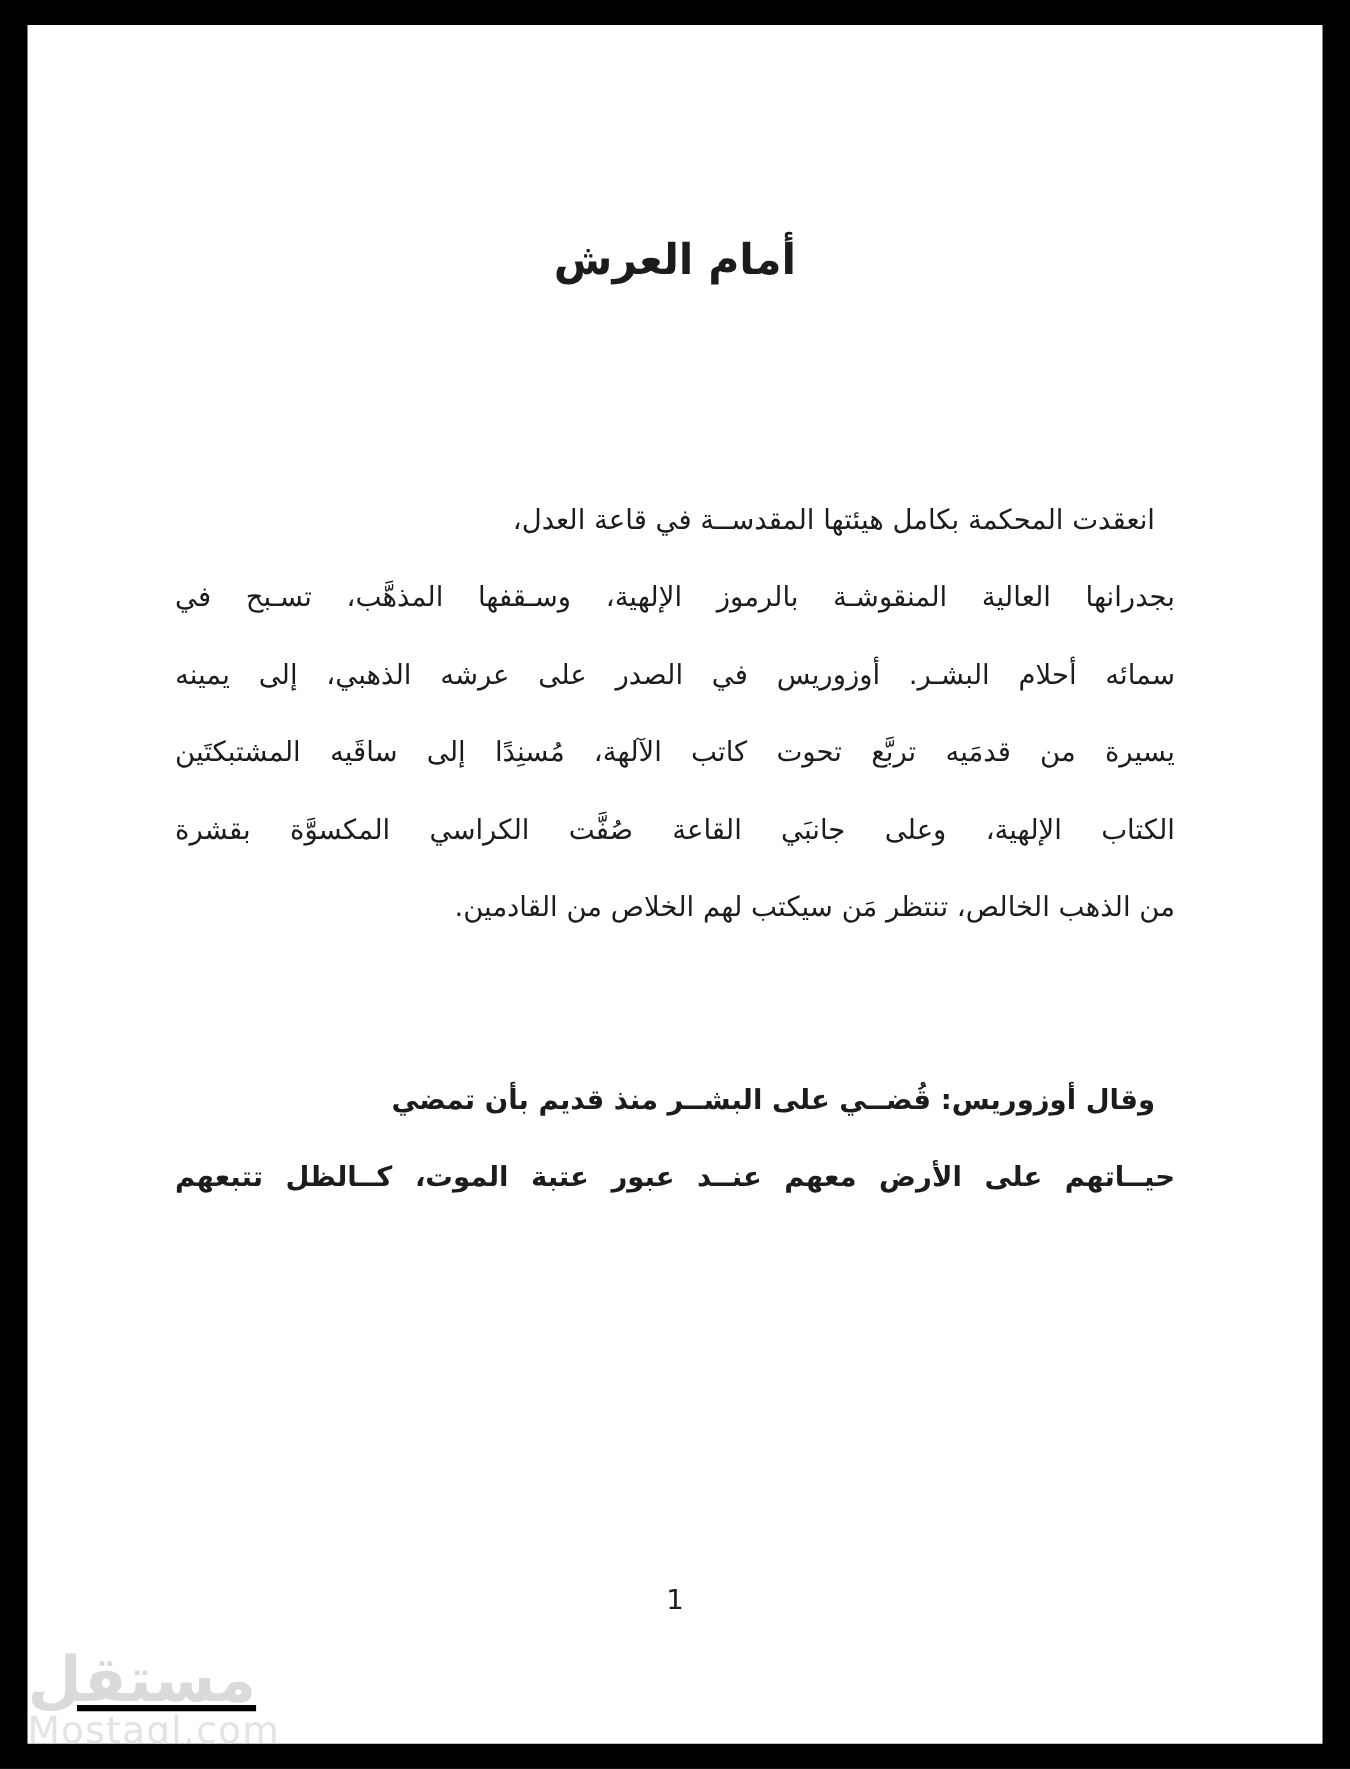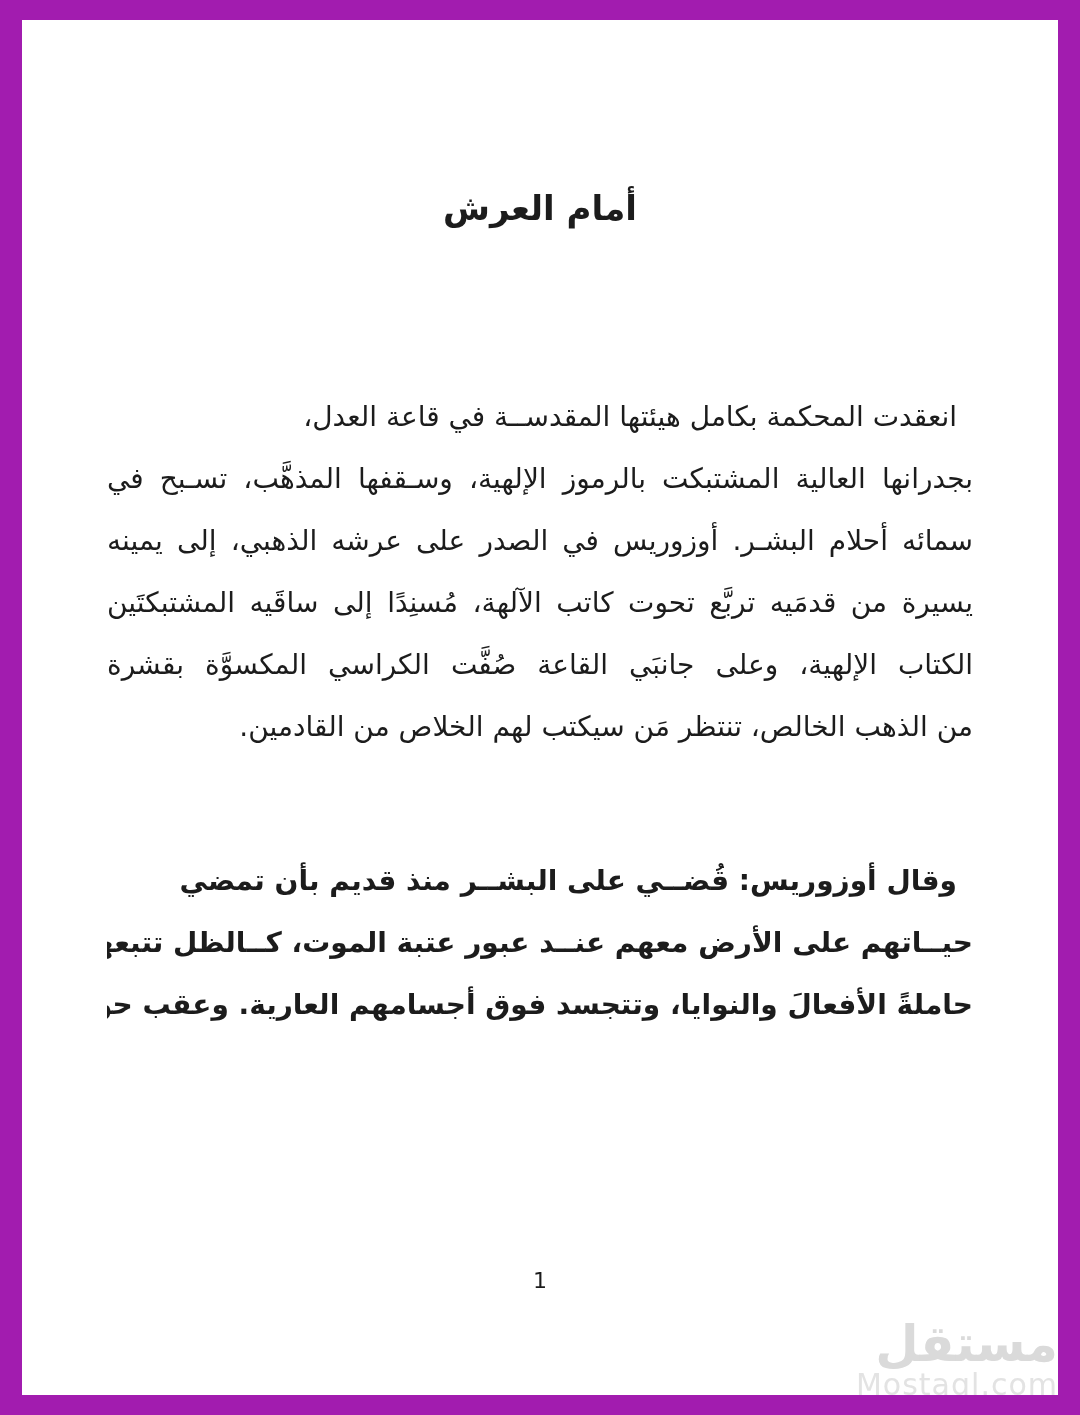--- a/index.html
+++ b/index.html
@@ -10,21 +10,21 @@
     width: 1080px;
     height: 1415px;
     background: #261b16;
     font-family: "DejaVu Sans", sans-serif;
     overflow: hidden;
   }
   .frame {
     position: relative;
     width: 1080px;
     height: 1415px;
-    background: #a21caf;
+    background: #000000;
     box-sizing: border-box;
   }
   .page {
     position: absolute;
     left: 22px;
     top: 20px;
     right: 22px;
     bottom: 20px;
     background: #ffffff;
     box-sizing: border-box;
@@ -35,23 +35,23 @@
     margin: 0;
     padding-top: 168px;
     text-align: center;
     font-size: 34px;
     font-weight: bold;
     color: #1c1c1c;
     letter-spacing: 0;
   }
   .body-text {
     margin-top: 158px;
-    padding: 0 85px; 
+    padding: 0 118px; 
     color: #1c1c1c;
-    font-size: 28px;
+    font-size: 22px;
   }
   .para {
     margin: 0;
   }
   .para + .para {
     margin-top: 92px;
     font-weight: bold;
   }
   .line {
     height: 62px;
@@ -78,23 +78,24 @@
     text-align: center;
     font-size: 22px;
     color: #1c1c1c;
     direction: ltr;
   }
   .watermark {
     position: absolute;
     left: 0;
     right: 0;
     bottom: -6px;
-    text-align: right;
+    text-align: left;
     direction: rtl;
     pointer-events: none;
+    text-decoration: underline;
   }
   .watermark .wm-name {
     font-size: 50px;
     font-weight: bold;
     color: #dadada;
     line-height: 50px;
   }
   .watermark .wm-site {
     font-size: 30px;
     color: #e3e3e3;
@@ -108,31 +109,30 @@
 
 <div class="frame">
   <div class="page">
 
     <h1 class="page-title">أمام العرش</h1>
 
     <div class="body-text">
 
       <div class="para">
         <div class="line first">انعقدت المحكمة بكامل هيئتها المقدســة في قاعة العدل،</div>
-        <div class="line">بجدرانها العالية المشتبكت بالرموز الإلهية، وسـقفها المذهَّب، تسـبح في</div>
+        <div class="line">بجدرانها العالية المنقوشـة بالرموز الإلهية، وسـقفها المذهَّب، تسـبح في</div>
         <div class="line">سمائه أحلام البشـر. أوزوريس في الصدر على عرشه الذهبي، إلى يمينه</div>
         <div class="line">يسيرة من قدمَيه تربَّع تحوت كاتب الآلهة، مُسنِدًا إلى ساقَيه المشتبكتَين</div>
         <div class="line">الكتاب الإلهية، وعلى جانبَي القاعة صُفَّت الكراسي المكسوَّة بقشرة</div>
         <div class="line last">من الذهب الخالص، تنتظر مَن سيكتب لهم الخلاص من القادمين.</div>
       </div>
 
       <div class="para">
         <div class="line first">وقال أوزوريس: قُضــي على البشــر منذ قديم بأن تمضي</div>
         <div class="line">حيــاتهم على الأرض معهم عنــد عبور عتبة الموت، كــالظل تتبعهم</div>
-        <div class="line">حاملةً الأفعالَ والنوايا، وتتجسد فوق أجسامهم العارية. وعقب حوار</div>
       </div>
 
     </div>
 
     <div class="page-number">1</div>
 
     <div class="watermark">
       <div class="wm-name">مستقل</div>
       <div class="wm-site">Mostaql.com</div>
     </div>

